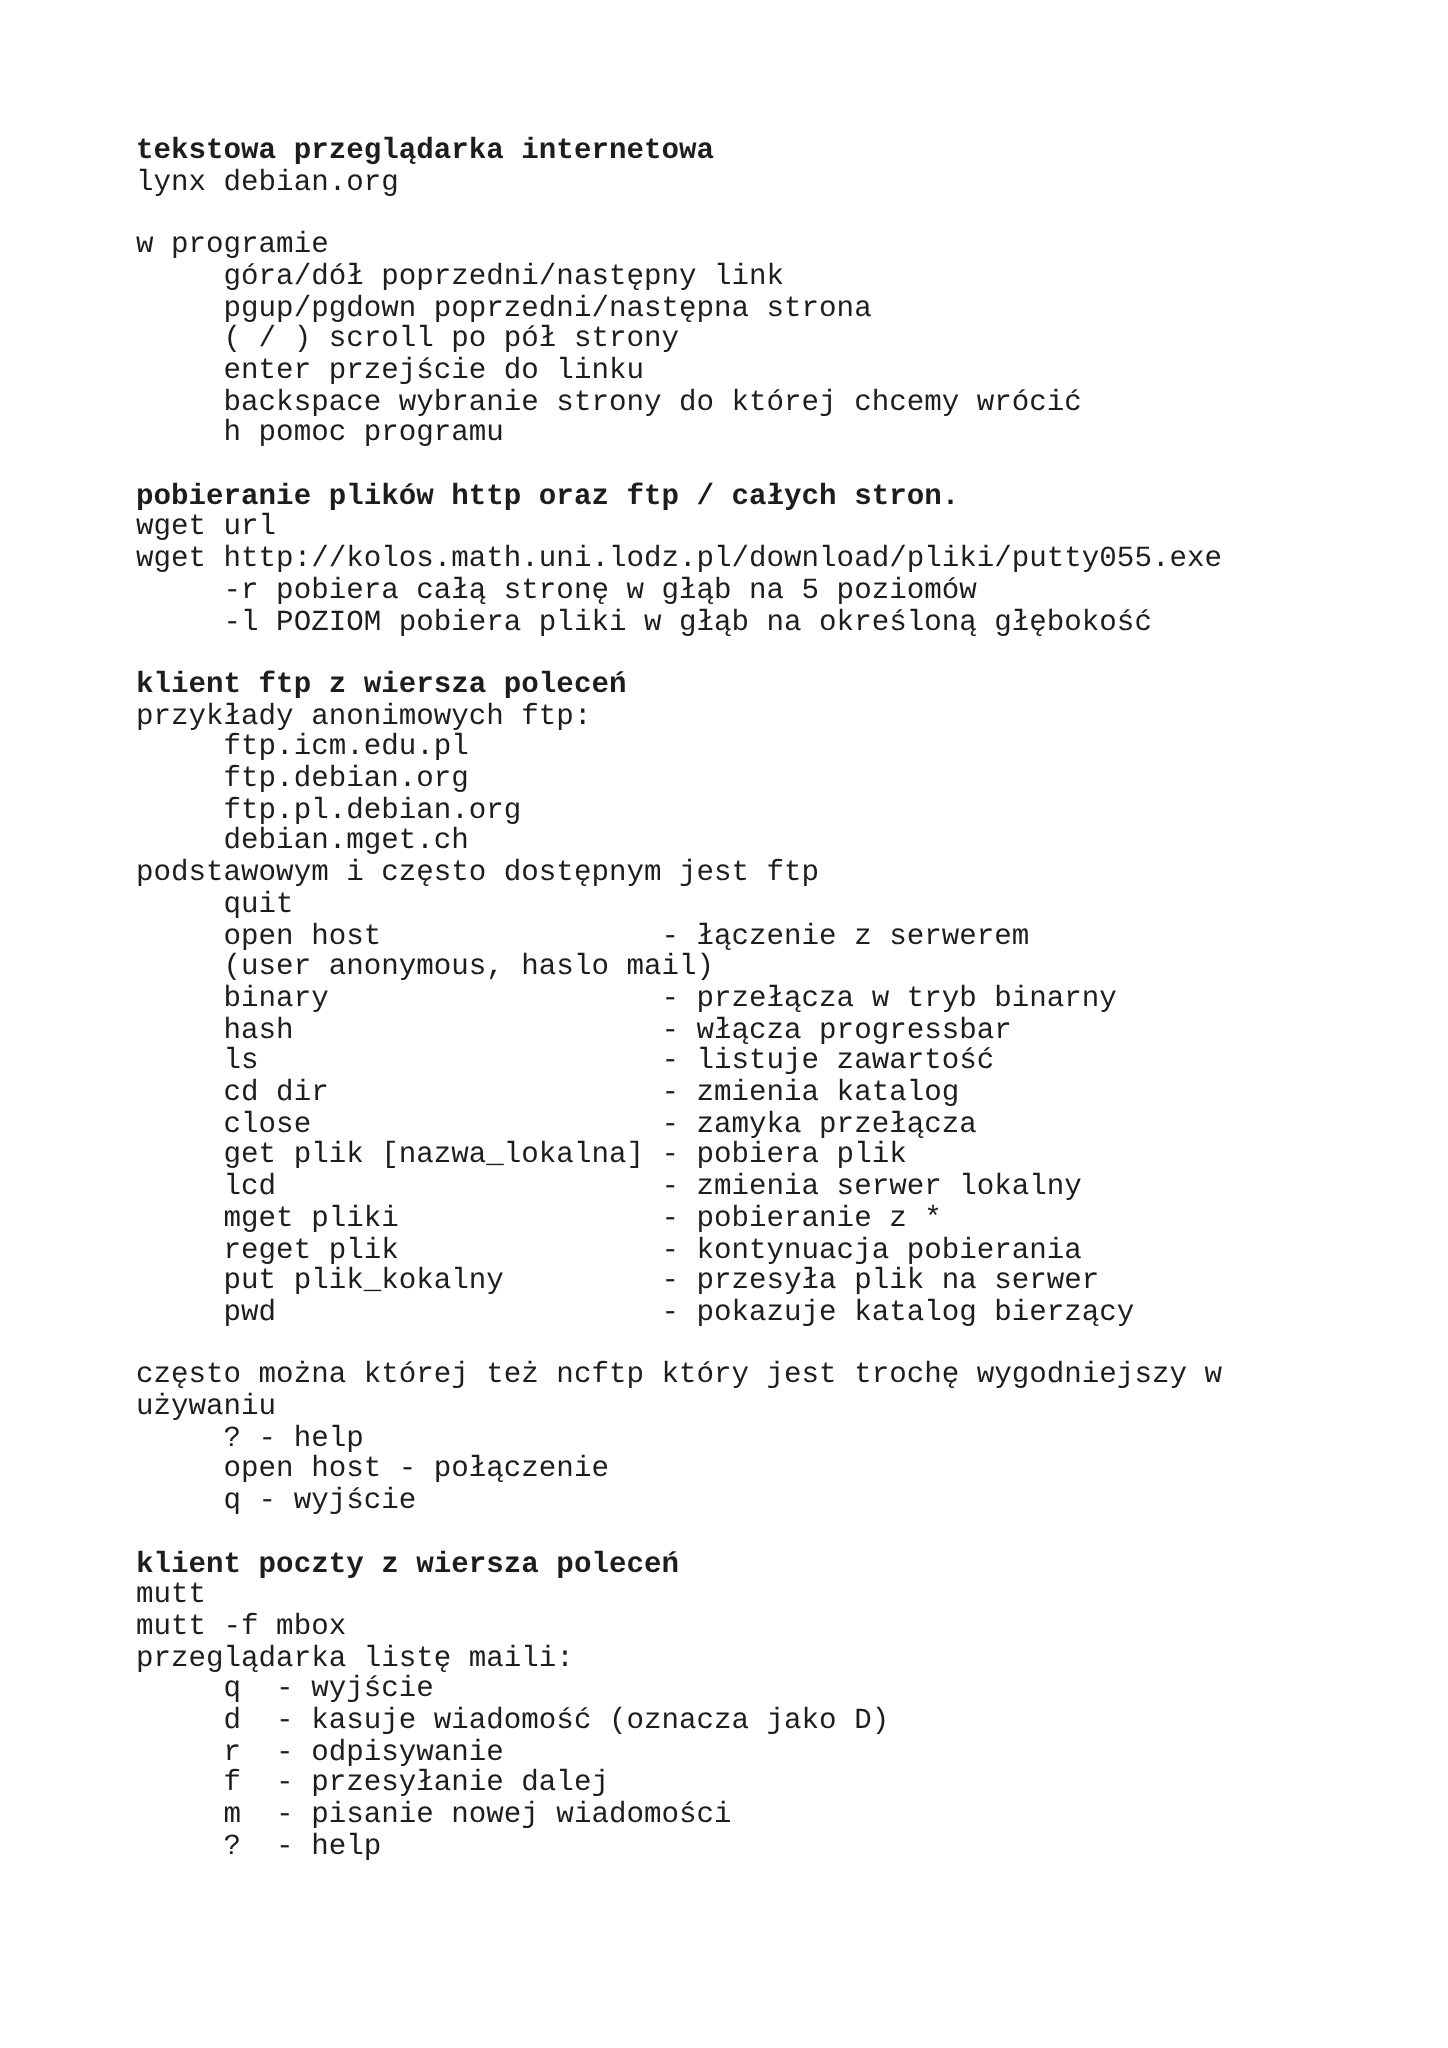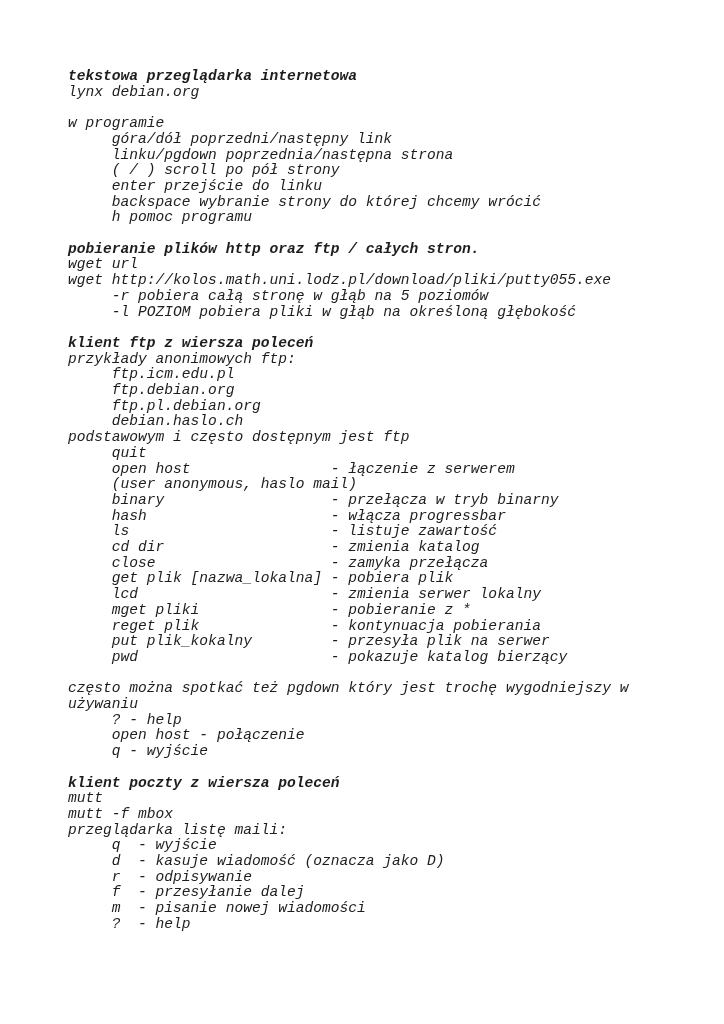--- a/index.html
+++ b/index.html
@@ -20,71 +20,70 @@
     top: 69px;
     right: 0;
     font-family: "Liberation Mono", "DejaVu Sans Mono", monospace;
     font-size: 14.6px;
     line-height: 15.7px;
     color: #1d1d1d;
   }
   .line {
     white-space: pre;
     min-height: 15.7px;
-    font-style: italic;
   }
   .heading {
     font-weight: bold;
   }
 </style>
 </head>
 <body>
 
 <div class="page">
   <main class="doc">
       <div class="line heading">tekstowa przeglądarka internetowa</div>
       <div class="line">lynx debian.org</div>
       <div class="line"></div>
       <div class="line">w programie</div>
       <div class="line">     góra/dół poprzedni/następny link</div>
-      <div class="line">     linku/pgdown poprzednia/następna strona</div>
+      <div class="line">     pgup/pgdown poprzedni/następna strona</div>
       <div class="line">     ( / ) scroll po pół strony</div>
       <div class="line">     enter przejście do linku</div>
       <div class="line">     backspace wybranie strony do której chcemy wrócić</div>
       <div class="line">     h pomoc programu</div>
       <div class="line"></div>
       <div class="line heading">pobieranie plików http oraz ftp / całych stron.</div>
       <div class="line">wget url</div>
       <div class="line">wget http://kolos.math.uni.lodz.pl/download/pliki/putty055.exe</div>
       <div class="line">     -r pobiera całą stronę w głąb na 5 poziomów</div>
       <div class="line">     -l POZIOM pobiera pliki w głąb na określoną głębokość</div>
       <div class="line"></div>
       <div class="line heading">klient ftp z wiersza poleceń</div>
       <div class="line">przykłady anonimowych ftp:</div>
       <div class="line">     ftp.icm.edu.pl</div>
       <div class="line">     ftp.debian.org</div>
       <div class="line">     ftp.pl.debian.org</div>
-      <div class="line">     debian.haslo.ch</div>
+      <div class="line">     debian.mget.ch</div>
       <div class="line">podstawowym i często dostępnym jest ftp</div>
       <div class="line">     quit</div>
       <div class="line">     open host                - łączenie z serwerem</div>
       <div class="line">     (user anonymous, haslo mail)</div>
       <div class="line">     binary                   - przełącza w tryb binarny</div>
       <div class="line">     hash                     - włącza progressbar</div>
       <div class="line">     ls                       - listuje zawartość</div>
       <div class="line">     cd dir                   - zmienia katalog</div>
       <div class="line">     close                    - zamyka przełącza</div>
       <div class="line">     get plik [nazwa_lokalna] - pobiera plik</div>
       <div class="line">     lcd                      - zmienia serwer lokalny</div>
       <div class="line">     mget pliki               - pobieranie z *</div>
       <div class="line">     reget plik               - kontynuacja pobierania</div>
       <div class="line">     put plik_kokalny         - przesyła plik na serwer</div>
       <div class="line">     pwd                      - pokazuje katalog bierzący</div>
       <div class="line"></div>
-      <div class="line">często można spotkać też pgdown który jest trochę wygodniejszy w</div>
+      <div class="line">często można której też ncftp który jest trochę wygodniejszy w</div>
       <div class="line">używaniu</div>
       <div class="line">     ? - help</div>
       <div class="line">     open host - połączenie</div>
       <div class="line">     q - wyjście</div>
       <div class="line"></div>
       <div class="line heading">klient poczty z wiersza poleceń</div>
       <div class="line">mutt</div>
       <div class="line">mutt -f mbox</div>
       <div class="line">przeglądarka listę maili:</div>
       <div class="line">     q  - wyjście</div>

